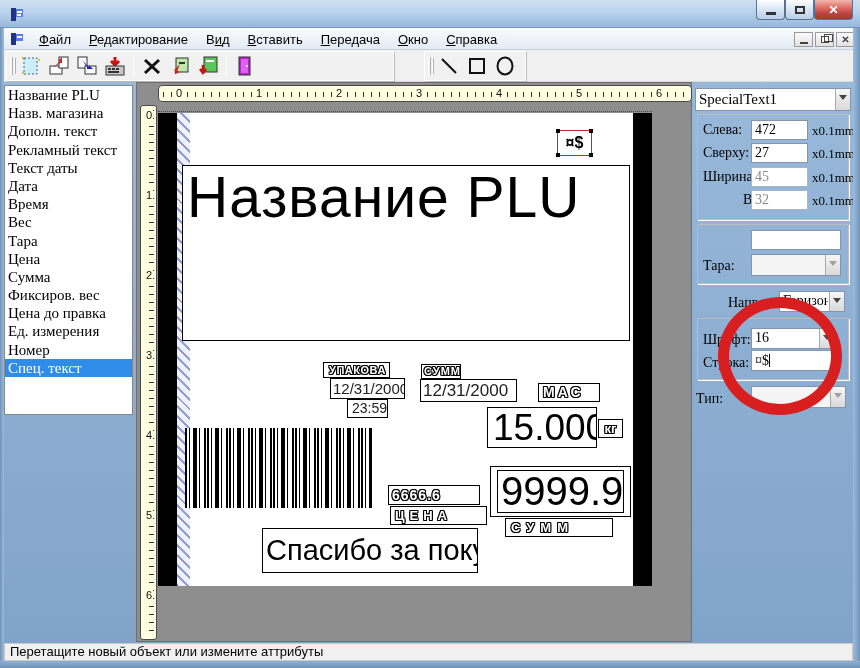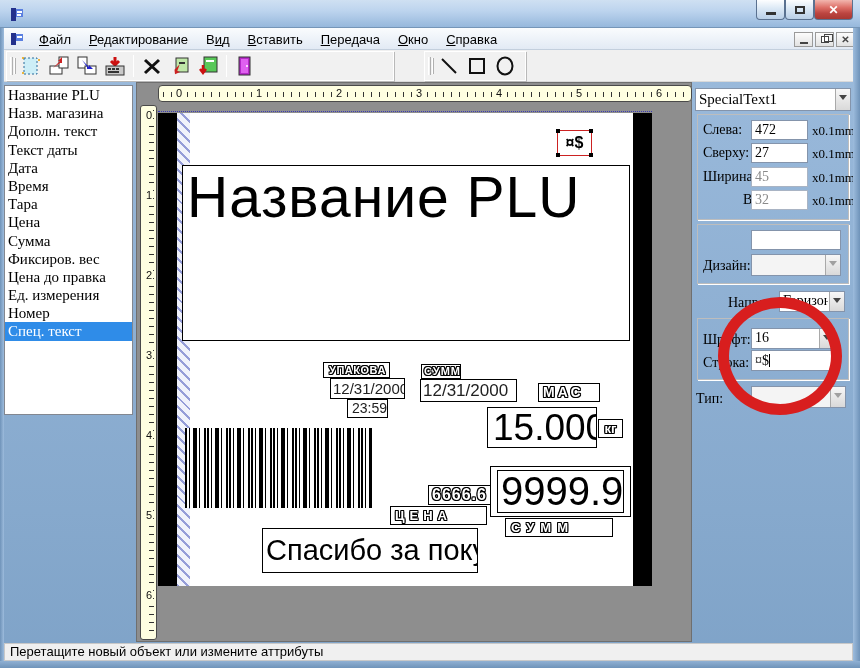--- a/index.html
+++ b/index.html
@@ -78,21 +78,21 @@
   #obj-packed-label { left:323px; top:362px; width:67px; height:16px; font-size:11px; font-weight:bold; line-height:14px; padding-left:2px; letter-spacing:.5px;text-align:center; }
   #obj-packed-date { left:330px; top:378px; width:75px; height:21px; font-size:15px; line-height:19px; padding-left:2px; color:#222; }
   #obj-packed-time { left:347px; top:399px; width:41px; height:19px; font-size:14px; line-height:17px; padding-left:4px; color:#222; }
   #obj-valid-label { left:421px; top:364px; width:40px; height:15px; font-size:11px; font-weight:bold; line-height:13px; padding-left:2px; letter-spacing:1px; }
   #obj-valid-date { left:420px; top:379px; width:97px; height:23px; font-size:17px; line-height:21px; padding-left:2px; color:#222; }
   #obj-mass-label { left:538px; top:383px; width:62px; height:19px; font-size:14px; font-weight:bold; line-height:17px; padding-left:4px; letter-spacing:3px; }
   #obj-weight { left:487px; top:407px; width:110px; height:41px; font-size:37px; line-height:39px; padding-left:5px; }
   #obj-weight-unit { left:598px; top:419px; width:25px; height:19px; font-size:13px; font-weight:bold; line-height:17px; text-align:center; }
   #obj-barcode { left:185px; top:428px; width:187px; height:80px; border:none;
     background:repeating-linear-gradient(90deg,#000 0 2px,#fff 2px 4px,#000 4px 5px,#fff 5px 8px,#000 8px 12px,#fff 12px 14px,#000 14px 15px,#fff 15px 19px,#000 19px 21px,#fff 21px 22px); }
-  #obj-price { left:388px; top:485px; width:92px; height:20px; font-size:16px; font-weight:bold; line-height:18px; padding-left:3px; letter-spacing:1px;margin-left:40px; }
+  #obj-price { left:388px; top:485px; width:92px; height:20px; font-size:14px; font-weight:bold; line-height:18px; padding-left:3px; letter-spacing:1px; }
   #obj-price-label { left:390px; top:506px; width:97px; height:19px; font-size:13px; font-weight:bold; line-height:17px; padding-left:4px; letter-spacing:5px; }
   #obj-total-outer { left:490px; top:466px; width:141px; height:51px; }
   #obj-total { left:6px; top:3px; width:127px; height:43px; font-size:40px; line-height:40px; padding-left:3px; }
   #obj-total-label { left:505px; top:518px; width:108px; height:19px; font-size:13px; font-weight:bold; line-height:17px; padding-left:5px; letter-spacing:6px; }
   #obj-thanks { left:262px; top:528px; width:216px; height:45px; font-size:29px; line-height:43px; padding-left:3px; }
 
   
   .rp-label { position:absolute; font-family:"Liberation Serif", serif; font-size:14px; color:#000; white-space:nowrap; }
   .rp-unit { position:absolute; font-family:"Liberation Serif", serif; font-size:13px; color:#000; }
   .field { position:absolute; background:#fff; border:1px solid #8494ab; font-family:"Liberation Serif", serif;
@@ -254,23 +254,25 @@
           <ellipse cx="12" cy="12" rx="7.5" ry="8.5" fill="none" stroke="#111" stroke-width="2"></ellipse>
         </svg>
     </div>
   </div>
 </div>
 
 <div id="object-list">
     <div class="list-item">Название PLU</div>
     <div class="list-item">Назв. магазина</div>
     <div class="list-item">Дополн. текст</div>
+    <div class="list-item">Рекламный текст</div>
     <div class="list-item">Текст даты</div>
     <div class="list-item">Дата</div>
     <div class="list-item">Время</div>
+    <div class="list-item">Вес</div>
     <div class="list-item">Тара</div>
     <div class="list-item">Цена</div>
     <div class="list-item">Сумма</div>
     <div class="list-item">Фиксиров. вес</div>
     <div class="list-item">Цена до правка</div>
     <div class="list-item">Ед. измерения</div>
     <div class="list-item">Номер</div>
     <div class="list-item" style="background: rgb(47, 140, 232); color: rgb(255, 255, 255);">Спец. текст</div>
   </div>
 
@@ -472,21 +474,21 @@
     <span class="rp-label" style="left: 703px; top: 169px;">Ширина:</span>
     <div class="field dis" style="left: 751px; top: 167px; width: 57px; height: 20px;">45</div>
     <span class="rp-unit" style="left: 812px; top: 170px;">x0.1mm</span>
     <span class="rp-label" style="left: 703px; top: 192px; margin-left: 40px;">Высота:</span>
     <div class="field dis" style="left: 751px; top: 190px; width: 57px; height: 20px;">32</div>
     <span class="rp-unit" style="left: 812px; top: 193px;">x0.1mm</span>
   </div>
 
 <div class="groupbox" style="left:697px;top:224px;width:152px;height:60px;"></div>
 <div class="field" style="left:751px;top:230px;width:90px;height:20px;"></div>
-<span class="rp-label" style="left:703px;top:258px;">Дизайн:</span>
+<span class="rp-label" style="left:703px;top:258px;">Тара:</span>
 <div class="combo dis" style="left:751px;top:254px;width:90px;height:22px;">
   <span class="val"></span>
   <span class="btn"></span>
 </div>
 
 <span class="rp-label" style="left:696px;top:295px;margin-left:32px;">Направление:</span>
 <div class="combo" style="left:779px;top:291px;width:66px;height:21px;">
   <span class="val">Горизон</span>
   <span class="btn"></span>
 </div>

